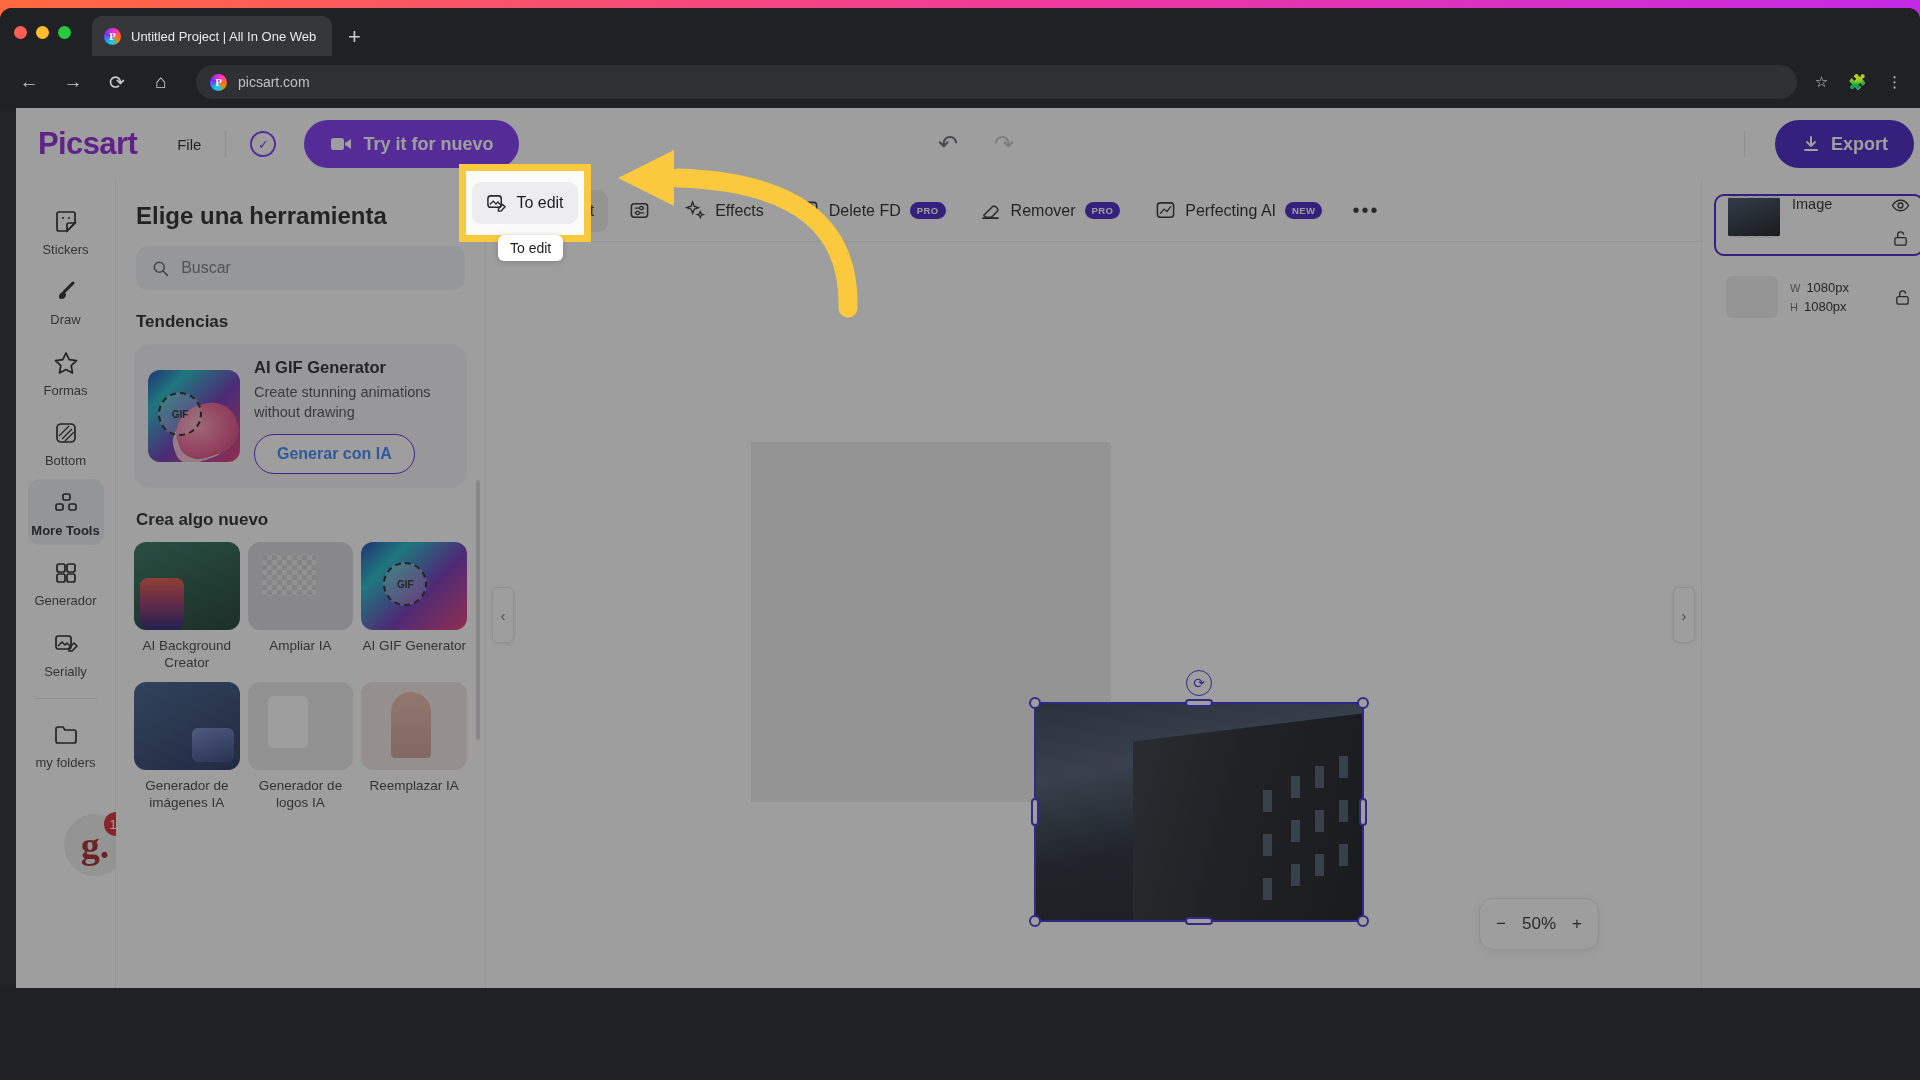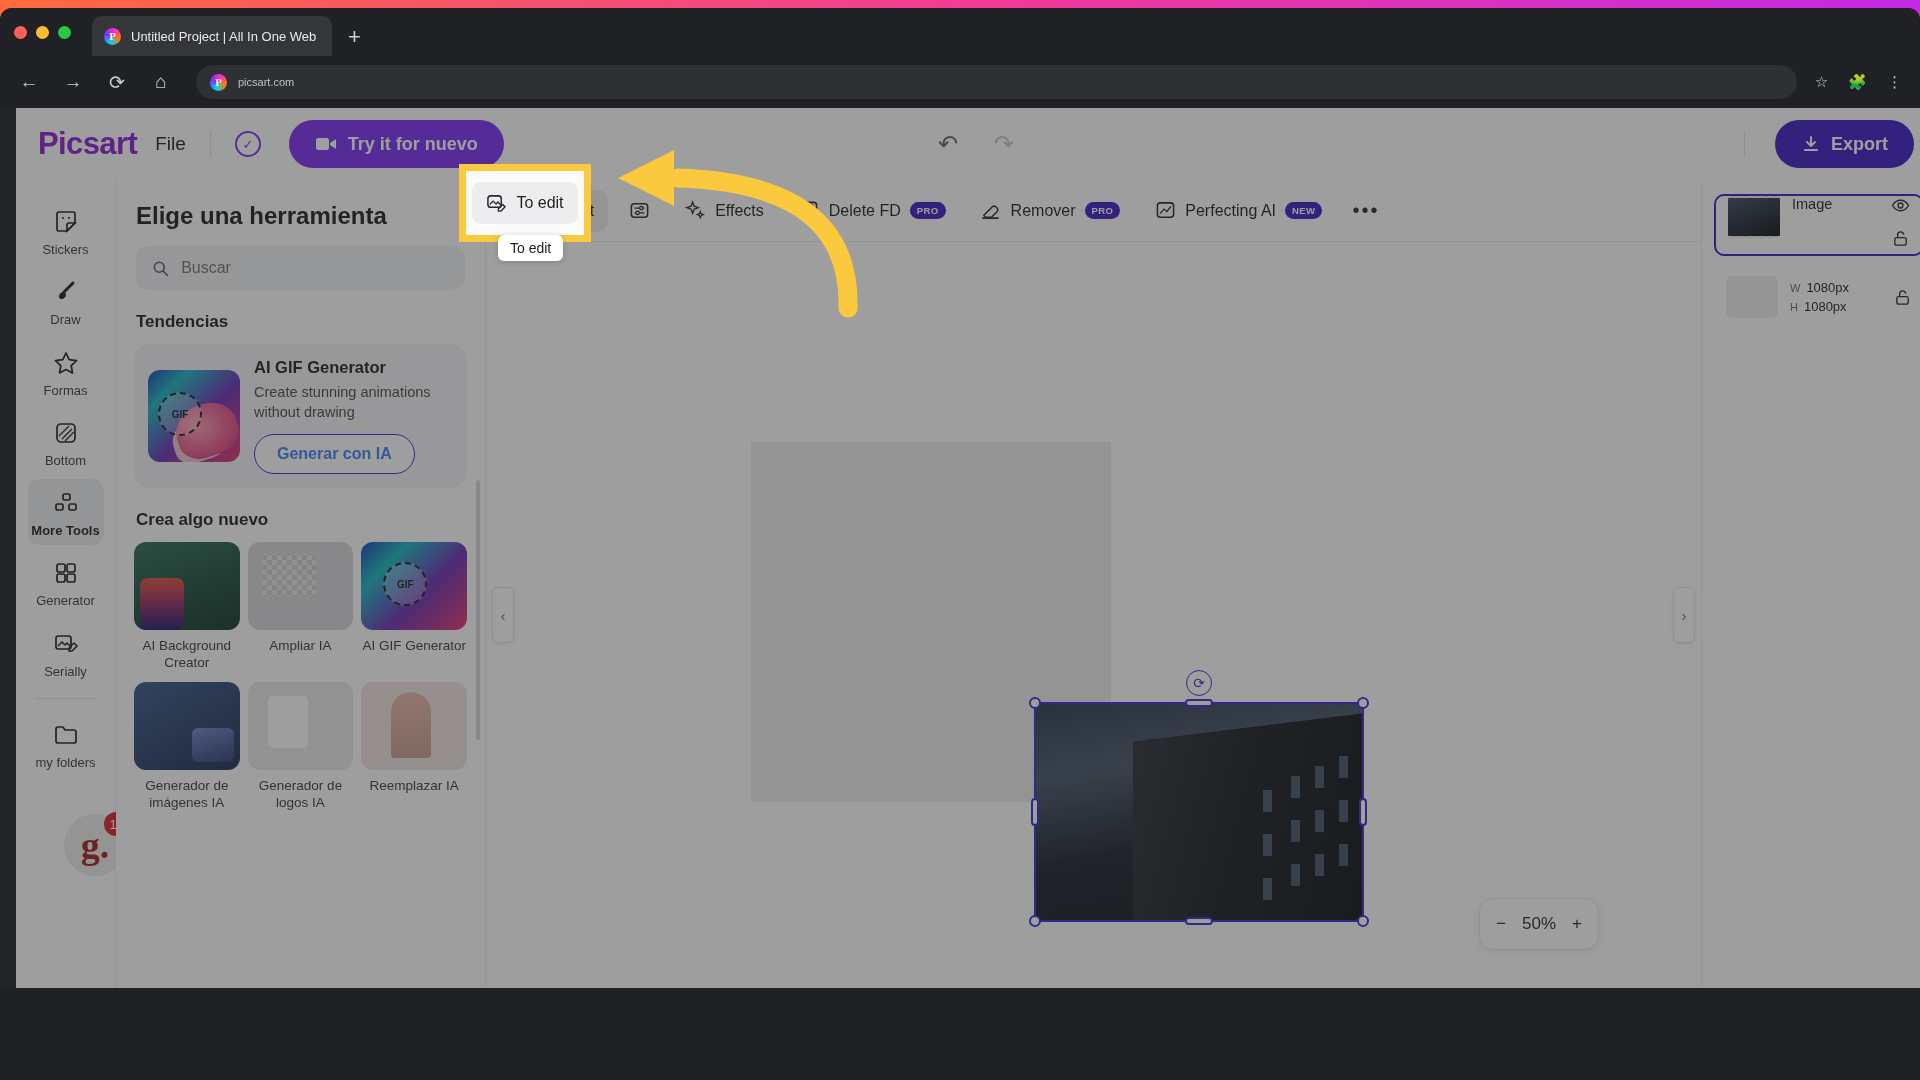--- a/index.html
+++ b/index.html
@@ -36,36 +36,36 @@
     display:flex;align-items:center;justify-content:center;
     color:#fff;font-size:11px;font-weight:bold;font-family:"Liberation Serif",serif;
   }
 
   .urlbar-row{ height:52px; background:#202124; display:flex; align-items:center; padding:0 16px; gap:18px;}
   .navbtn{ width:26px;height:26px; color:#c9ccd1; display:flex;align-items:center;justify-content:center; font-size:19px; cursor:pointer;}
   .omnibox{
     flex:1; height:34px; background:#2f3033; border-radius:17px;
     display:flex;align-items:center; gap:11px; padding:0 14px; margin-left:4px;
   }
-  .omnibox .url{ color:#bdc1c6; font-size:11px; }
+  .omnibox .url{ color:#bdc1c6; font-size:14px; }
   .omni-right{ display:flex; align-items:center; gap:20px; padding-right:2px;}
   .omni-ic{ color:#c9ccd1; font-size:15px; cursor:pointer;}
 
   
   .app{
     position:absolute; left:16px; top:100px; width:1920px; height:880px;
     background:#ffffff;
   }
   .app-header{
     height:72px; display:flex; align-items:center; padding:0 22px; gap:18px;
     position:relative; background:#fff;
   }
   .brand{ font-size:31px; font-weight:bold; color:#1f1f1f; letter-spacing:-0.6px;}
   .brand .p{ color:#8c1fd6;}
-  .menu-file{ font-size:19px; color:#1f1f1f; cursor:pointer;}
+  .menu-file{ font-size:15px; color:#1f1f1f; margin-left:22px; cursor:pointer;}
   .divider-v{ width:1px;height:26px;background:#e2e2e5; margin:0 6px;}
   .check-ic{ width:26px;height:26px;border-radius:50%;border:2px solid #7a2ff2;
     display:flex;align-items:center;justify-content:center;color:#7a2ff2;font-size:13px;}
   .trybtn{
     height:48px; border-radius:24px; background:#7a2ff2; color:#fff;
     display:flex;align-items:center;gap:11px; padding:0 26px; font-size:18px; font-weight:bold;
     cursor:pointer; margin-left:10px;
   }
   .undo-redo{ position:absolute; left:50%; transform:translateX(-50%); display:flex; gap:36px;}
   .undo-redo span{ font-size:24px; color:#5f6368; cursor:pointer;}
@@ -333,21 +333,21 @@
         </div>
         <div class="side-item">
           <div class="side-ic">
             <svg width="26" height="26" viewBox="0 0 26 26">
                 <rect x="4" y="4" width="8" height="8" rx="2" fill="none" stroke="#1f1f1f" stroke-width="1.7"></rect>
                 <rect x="14" y="4" width="8" height="8" rx="2" fill="none" stroke="#1f1f1f" stroke-width="1.7"></rect>
                 <rect x="4" y="14" width="8" height="8" rx="2" fill="none" stroke="#1f1f1f" stroke-width="1.7"></rect>
                 <rect x="14" y="14" width="8" height="8" rx="2" fill="none" stroke="#1f1f1f" stroke-width="1.7"></rect>
               </svg>
           </div>
-          <div class="side-lb">Generator</div>
+          <div class="side-lb">Generador</div>
         </div>
         <div class="side-item">
           <div class="side-ic">
             <svg width="26" height="26" viewBox="0 0 26 26">
                 <rect x="3" y="5" width="15" height="13" rx="2.4" fill="none" stroke="#1f1f1f" stroke-width="1.7"></rect>
                 <path d="M5 15l4-4 3 3 2-2 4 4" fill="none" stroke="#1f1f1f" stroke-width="1.5"></path>
                 <path d="M16 17l5-5 3 3-5 5h-3v-3z" fill="none" stroke="#1f1f1f" stroke-width="1.5"></path>
               </svg>
           </div>
           <div class="side-lb">Serially</div>

